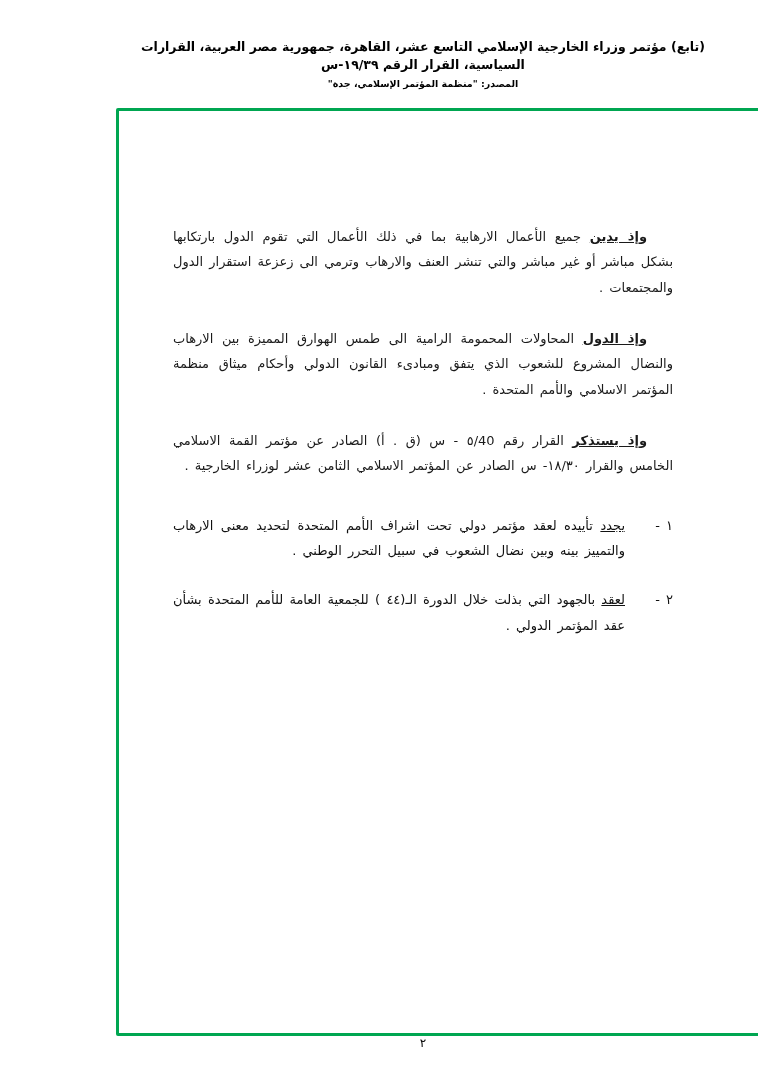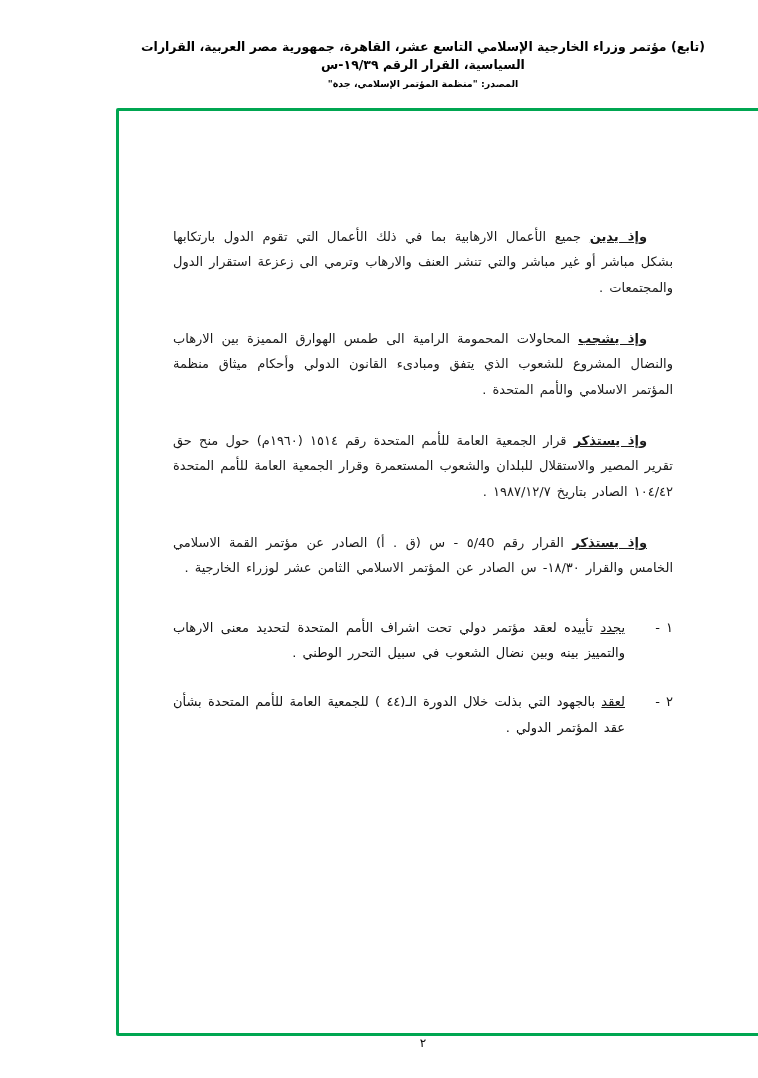--- a/index.html
+++ b/index.html
@@ -138,26 +138,23 @@
 
   <div class="frame"></div>
 
   <div class="content">
 
     <div class="para indent">
       <span class="lead">وإذ يدين</span><span> جميع الأعمال الارهابية بما في ذلك الأعمال التي تقوم الدول بارتكابها بشكل مباشر أو غير مباشر والتي تنشر العنف والارهاب وترمي الى زعزعة استقرار الدول والمجتمعات .</span>
     </div>
 
     <div class="para indent">
-      <span class="lead">وإذ يشجب</span><span> المحاولات المحمومة الرامية الى طمس الهوارق المميزة بين الارهاب والنضال المشروع للشعوب الذي يتفق ومبادىء القانون الدولي وأحكام ميثاق منظمة المؤتمر الاسلامي والأمم المتحدة .</span>
+      <span class="lead">وإذ الدول</span><span> المحاولات المحمومة الرامية الى طمس الهوارق المميزة بين الارهاب والنضال المشروع للشعوب الذي يتفق ومبادىء القانون الدولي وأحكام ميثاق منظمة المؤتمر الاسلامي والأمم المتحدة .</span>
     </div>
 
-    <div class="para indent">
-      <span class="lead">وإذ يستذكر</span><span> قرار الجمعية العامة للأمم المتحدة رقم ١٥١٤ (١٩٦٠م) حول منح حق تقرير المصير والاستقلال للبلدان والشعوب المستعمرة وقرار الجمعية العامة للأمم المتحدة ١٠٤/٤٢ الصادر بتاريخ ١٩٨٧/١٢/٧ .</span>
-    </div>
 
 
     <div class="para indent gap-lg">
       <span class="lead">وإذ يستذكر</span><span> القرار رقم ٥/40 - س (ق . أ) الصادر عن مؤتمر القمة الاسلامي الخامس والقرار ١٨/٣٠- س الصادر عن المؤتمر الاسلامي الثامن عشر لوزراء الخارجية .</span>
     </div>
 
     <div class="numbered">
       <div class="num">١ -</div>
       <div class="txt">
         <span class="lead">يجدد</span><span> تأييده لعقد مؤتمر دولي تحت اشراف الأمم المتحدة لتحديد معنى الارهاب والتمييز بينه وبين نضال الشعوب في سبيل التحرر الوطني .</span>

